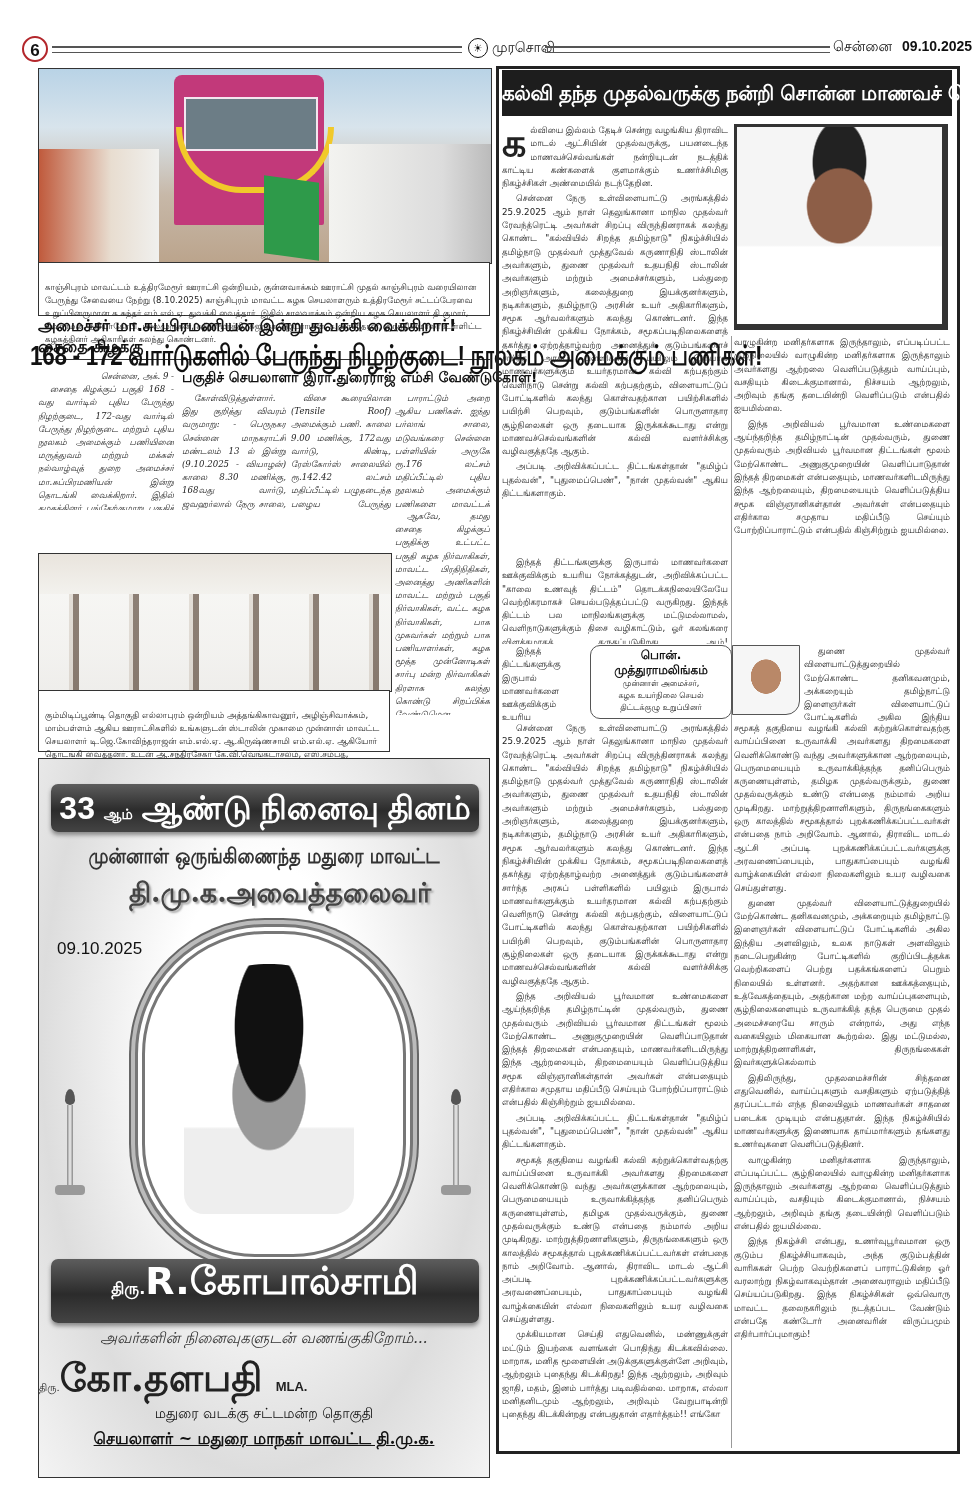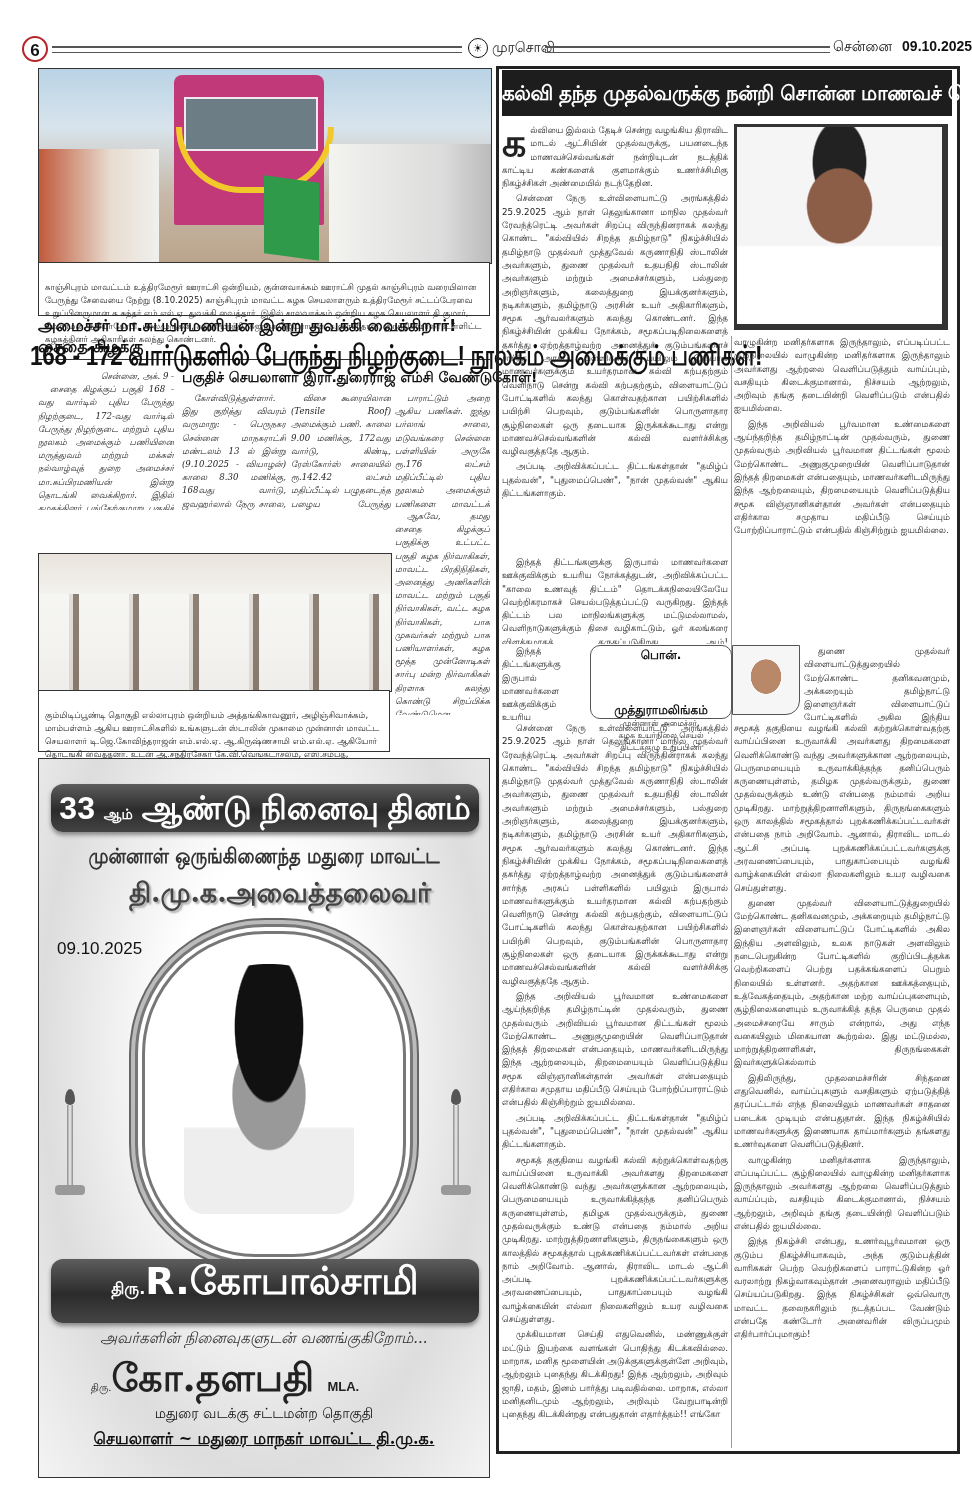--- a/index.html
+++ b/index.html
@@ -33,52 +33,52 @@
   .c2{left:182px;top:392px;width:104px;height:120px;}
   .c3{left:291px;top:392px;width:100px;height:120px;}
   .c4{left:395px;top:392px;width:95px;height:120px;}
   .c5{left:395px;top:515px;width:95px;height:205px;}
   .event-photo{left:38px;top:553px;width:352px;height:137px;background:linear-gradient(180deg,#e9e4dd 0%,#f3f2ee 30%,#e6e3df 70%,#d5d1cc 100%);}
   .event-banner{left:150px;top:10px;width:200px;height:30px;background:#f3f1f4;border-bottom:2px solid #c44;}
   .people{left:0;top:40px;width:352px;height:97px;background:repeating-linear-gradient(90deg,#f7f7f5 0 30px,#ddd7cf 30px 34px,#6b5a4d 34px 40px,#f7f7f5 40px 60px);opacity:.75;}
   .cap2{left:38px;top:690px;width:352px;height:62px;}
   
   .memorial{left:38px;top:758px;width:452px;height:720px;border:1px solid #333;background:radial-gradient(ellipse at 50% 40%,#fff 30%,#ddd 70%,#f4f4f4 100%);box-sizing:border-box;}
-  .pill{background:linear-gradient(180deg,#5d5d5d,#2b2b2b 55%,#444);color:#fff;border-radius:12px;box-shadow:0 3px 4px #888;text-align:center;}
+  .pill{background:linear-gradient(180deg,#5d5d5d,#2b2b2b 55%,#444);color:#fff;border-radius:7px;box-shadow:0 3px 4px #888;text-align:center;}
   .anniv{left:12px;top:25px;width:428px;height:48px;font:bold 32px "Liberation Sans",sans-serif;line-height:48px;}
   .anniv .sm{font-size:14px;}
   .m-line1{left:0;top:86px;width:450px;text-align:center;font:bold 18px "DejaVu Sans",sans-serif;color:#333;transform:scaleY(1.15);}
   .m-line2{left:16px;top:118px;width:450px;text-align:center;font:bold 27px "DejaVu Serif",serif;color:#444;text-shadow:2px 2px 2px #aaa;}
   .m-date{left:18px;top:180px;font:17px "Liberation Sans",sans-serif;}
   .frame{left:96px;top:165px;width:258px;height:320px;border-radius:130px 130px 120px 120px;border:10px double #777;box-shadow:0 0 0 4px #bbb,0 0 0 6px #666;background:#fff;}
   .portrait{left:145px;top:205px;width:170px;height:250px;background:radial-gradient(ellipse at 50% 25%,#111 28%,transparent 29%),radial-gradient(ellipse at 50% 52%,#999 0 30%,transparent 31%),linear-gradient(180deg,transparent 65%,#eee 66%);border-radius:80px 80px 20px 20px;}
   .lamp{width:34px;height:110px;}
   .lamp .flame{width:10px;height:16px;margin:0 auto;background:#555;border-radius:50% 50% 50% 50%/70% 70% 30% 30%;}
   .lamp .stem{width:6px;height:80px;margin:0 auto;background:linear-gradient(90deg,#888,#eee,#888);}
   .lamp .base{width:30px;height:10px;margin:0 auto;background:#999;border-radius:4px;}
   .name-plate{left:12px;top:500px;width:428px;height:64px;line-height:64px;font:bold 38px "DejaVu Sans",sans-serif;}
   .name-plate .prefix{font-size:16px;}
   .m-tagline{left:0;top:570px;width:450px;text-align:center;font:italic 15px "DejaVu Serif",serif;color:#333;}
-  .m-donor{left:0;top:596px;width:372px;text-align:center;font:bold 38px "DejaVu Serif",serif;color:#222;white-space:nowrap;}
+  .m-donor{left:0;top:596px;width:372px;font:bold 38px "DejaVu Serif",serif;color:#222;white-space:nowrap;}
   .m-donor .pre{font-size:10px;font-weight:normal;}
   .m-donor .mla{font:bold 13px "Liberation Sans",sans-serif;}
   .m-const{left:0;top:646px;width:450px;text-align:center;font:14px "DejaVu Sans",sans-serif;}
   .m-role{left:0;top:670px;width:450px;text-align:center;font:bold 16px "DejaVu Serif",serif;text-decoration:underline;}
   
   .art-box{left:496px;top:66px;width:464px;height:1388px;border:3px solid #222;box-sizing:border-box;}
   .art-title{left:502px;top:70px;width:450px;height:46px;background:#1d1d1d;color:#fff;text-align:center;font:bold 20px "DejaVu Sans",sans-serif;line-height:46px;white-space:nowrap;letter-spacing:-0.5px;}
   .rcol{font:8.7px/13.3px "DejaVu Sans",sans-serif;color:#222;text-align:justify;overflow:hidden;}
   .rcol p{margin:0 0 2px;text-indent:14px;}
   .rcol .drop{float:left;font:bold 38px/34px "DejaVu Serif",serif;margin:2px 4px 0 0;}
   .ra1{left:502px;top:124px;width:226px;height:520px;}
   .cm-photo{left:734px;top:124px;width:214px;height:206px;background:radial-gradient(ellipse at 50% 40%,#8d5e47 0 22%,transparent 23%),radial-gradient(ellipse at 50% 18%,#222 0 18%,transparent 19%),linear-gradient(180deg,#f5f5f5 0 60%,#fff 61%);border:3px solid #333;border-right:6px solid #333;border-bottom:6px solid #333;box-sizing:border-box;}
   .ra2{left:734px;top:336px;width:216px;height:310px;}
   .ra3{left:502px;top:560px;width:226px;height:80px;}
   .author-box{left:590px;top:645px;width:140px;height:72px;border:1px solid #555;border-radius:10px;text-align:center;background:#fff;}
-  .author-box .nm{font:bold 12px/15px "DejaVu Sans",sans-serif;margin-top:40px;}
+  .author-box .nm{font:bold 12px/15px "DejaVu Sans",sans-serif;}
   .author-box .ds{font:8px/12px "DejaVu Sans",sans-serif;}
   .author-photo{left:732px;top:645px;width:66px;height:68px;border:1px solid #555;border-radius:0 0 14px 0;background:radial-gradient(ellipse at 50% 45%,#b98868 0 32%,transparent 33%),#f6f6f6;}
   .ra4{left:804px;top:645px;width:146px;height:80px;}
   .rb1{left:502px;top:645px;width:84px;height:80px;}
   .rb2{left:502px;top:722px;width:226px;height:728px;}
   .rb3{left:734px;top:722px;width:216px;height:728px;}
   .vrule{left:731px;top:336px;width:1px;height:1112px;background:#999;}
 </style>
 </head>
 <body>

